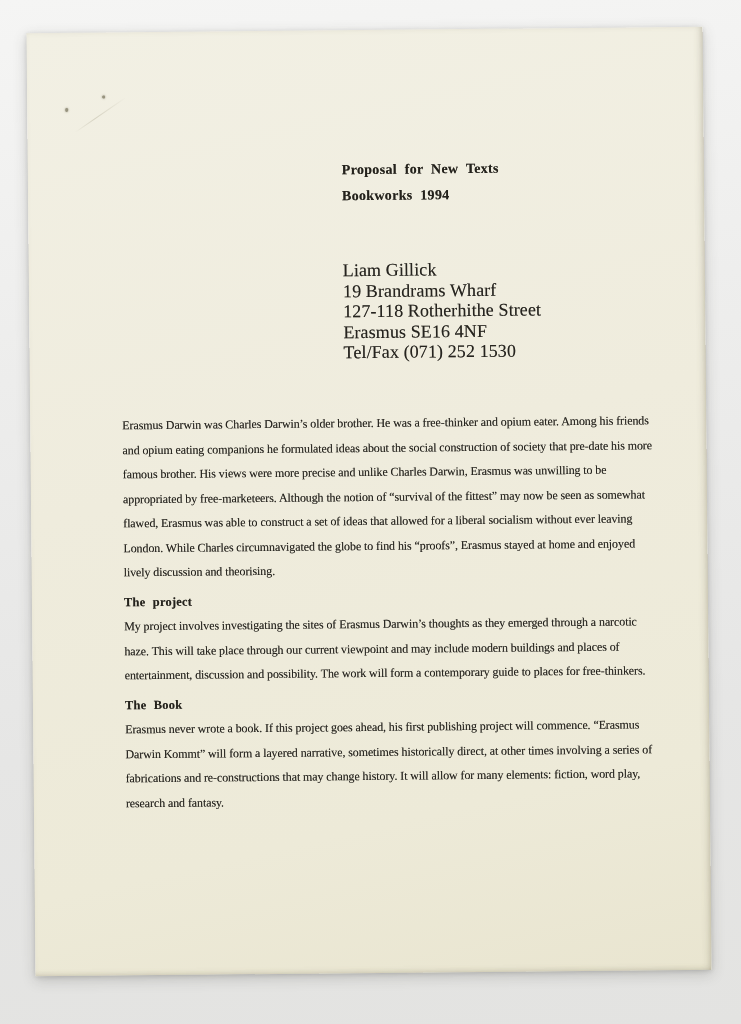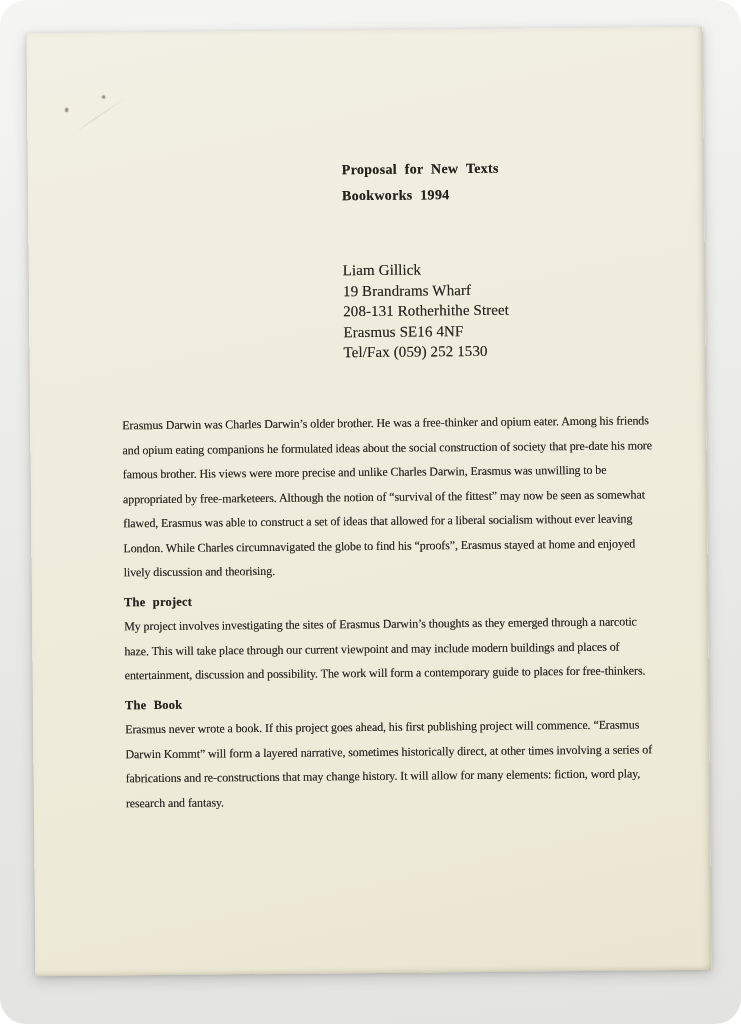--- a/index.html
+++ b/index.html
@@ -8,21 +8,20 @@
     width: 741px;
     height: 1024px;
     overflow: hidden;
     font-family: "Liberation Serif", serif;
   }
   .photo {
     position: relative;
     width: 741px;
     height: 1024px;
     background: linear-gradient(175deg, #f5f5f4 0%, #ededec 35%, #e6e6e5 70%, #e3e3e1 100%);
-    border-radius: 26px;
   }
   .paper {
     position: absolute;
     left: 31px;
     top: 30px;
     width: 676px;
     height: 943px;
     background: linear-gradient(168deg, #f2f0e4 0%, #efecdd 45%, #edead8 80%, #e9e5d0 100%);
     transform: rotate(-0.55deg);
     transform-origin: 50% 50%;
@@ -59,21 +58,21 @@
     font-weight: bold;
     word-spacing: 4px;
     letter-spacing: 0.3px;
     color: #24221c;
     text-shadow: 0 0 0.5px rgba(40, 38, 32, 0.55);
   }
   .contact-block {
     position: absolute;
     left: 314px;
     top: 230px;
-    font-size: 15px;
+    font-size: 18px;
     line-height: 20.5px;
     letter-spacing: 0.1px;
     text-shadow: 0 0 0.4px rgba(40, 38, 32, 0.5);
   }
   .body-block {
     position: absolute;
     left: 92px;
     top: 381px;
     width: 588px;
     text-shadow: 0 0 0.4px rgba(40, 38, 32, 0.5);
@@ -106,23 +105,23 @@
     <div class="crease"></div>
 
     <div class="title-block">
       <div>Proposal for New Texts</div>
       <div>Bookworks 1994</div>
     </div>
 
     <div class="contact-block">
       <div>Liam Gillick</div>
       <div>19 Brandrams Wharf</div>
-      <div>208-131 Rotherhithe Street</div>
+      <div>127-118 Rotherhithe Street</div>
       <div>Erasmus SE16 4NF</div>
-      <div>Tel/Fax (059) 252 1530</div>
+      <div>Tel/Fax (071) 252 1530</div>
     </div>
 
     <div class="body-block">
       <p class="para">Erasmus Darwin was Charles Darwin’s older brother. He was a free-thinker and opium eater. Among his friends
 and opium eating companions he formulated ideas about the social construction of society that pre-date his more
 famous brother. His views were more precise and unlike Charles Darwin, Erasmus was unwilling to be
 appropriated by free-marketeers. Although the notion of “survival of the fittest” may now be seen as somewhat
 flawed, Erasmus was able to construct a set of ideas that allowed for a liberal socialism without ever leaving
 London. While Charles circumnavigated the globe to find his “proofs”, Erasmus stayed at home and enjoyed
 lively discussion and theorising.</p>

